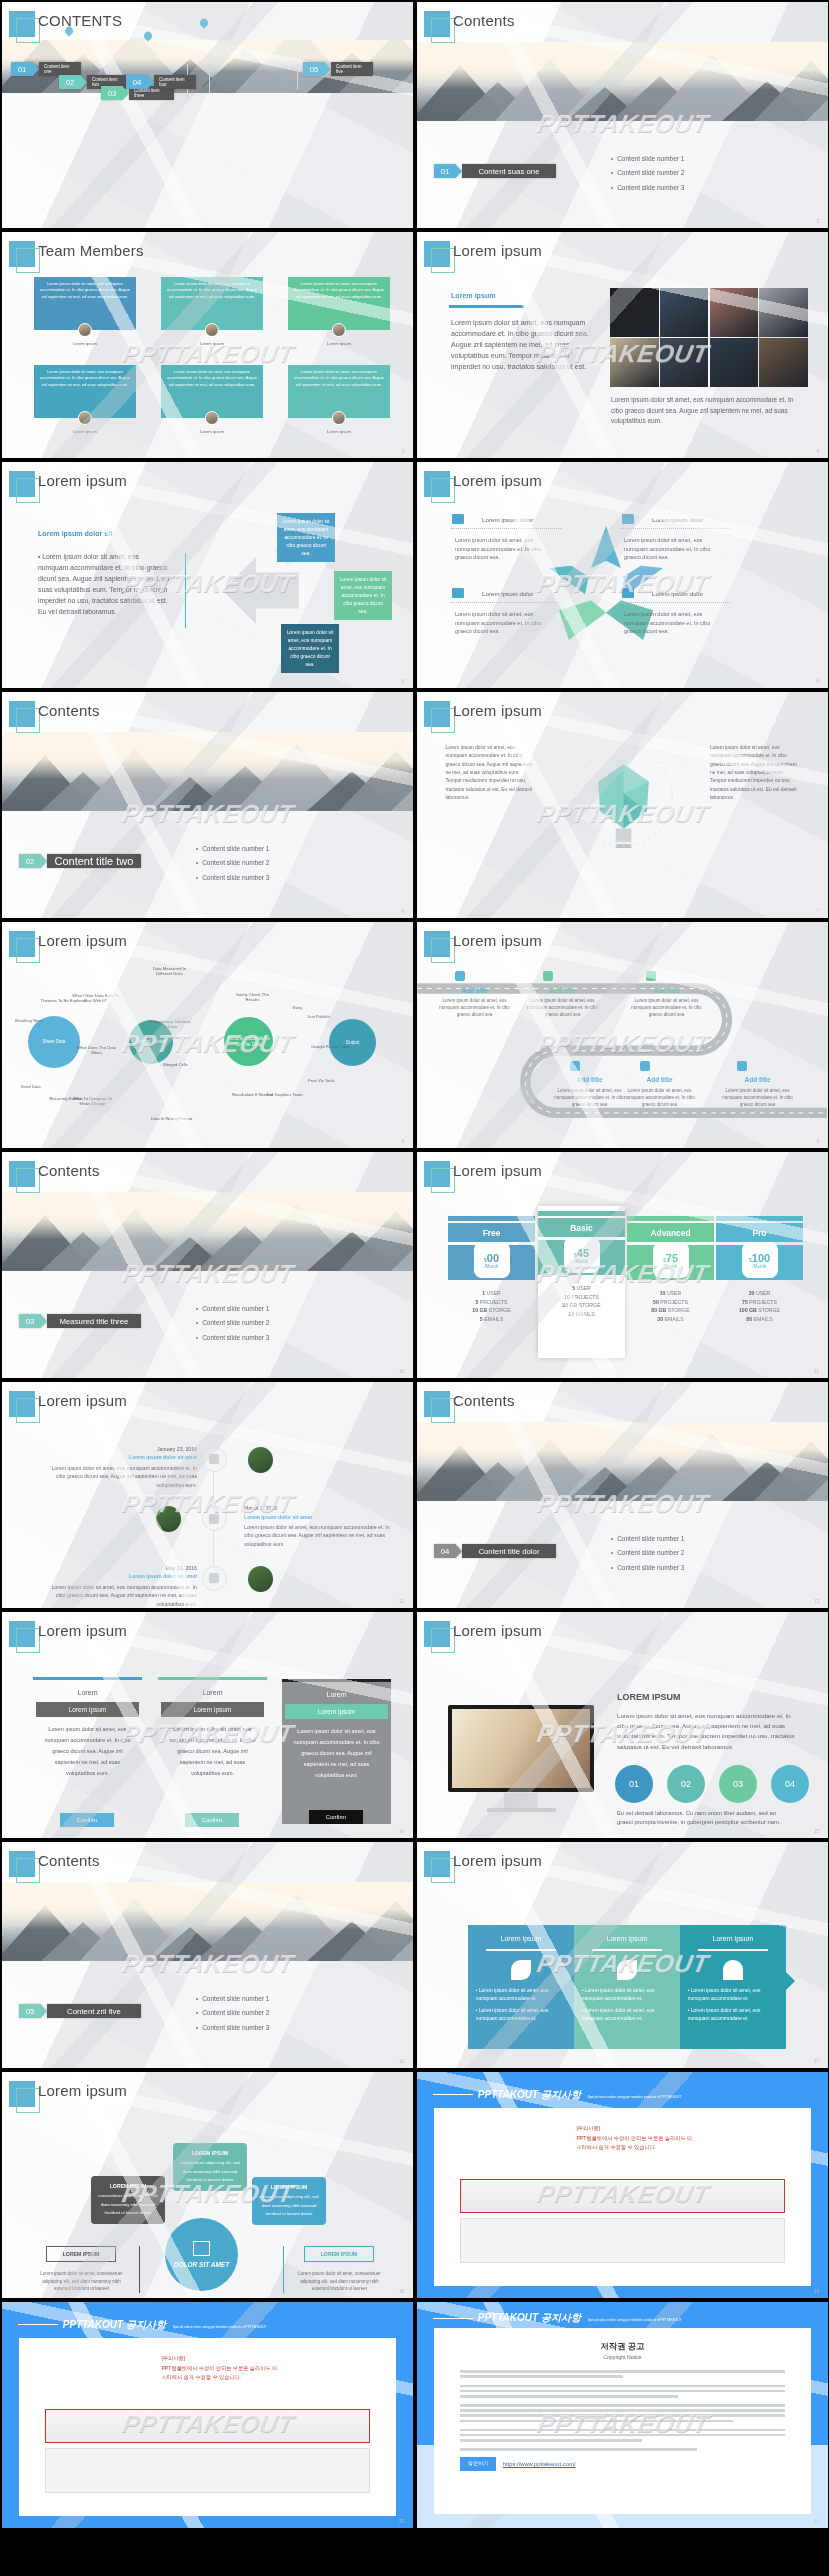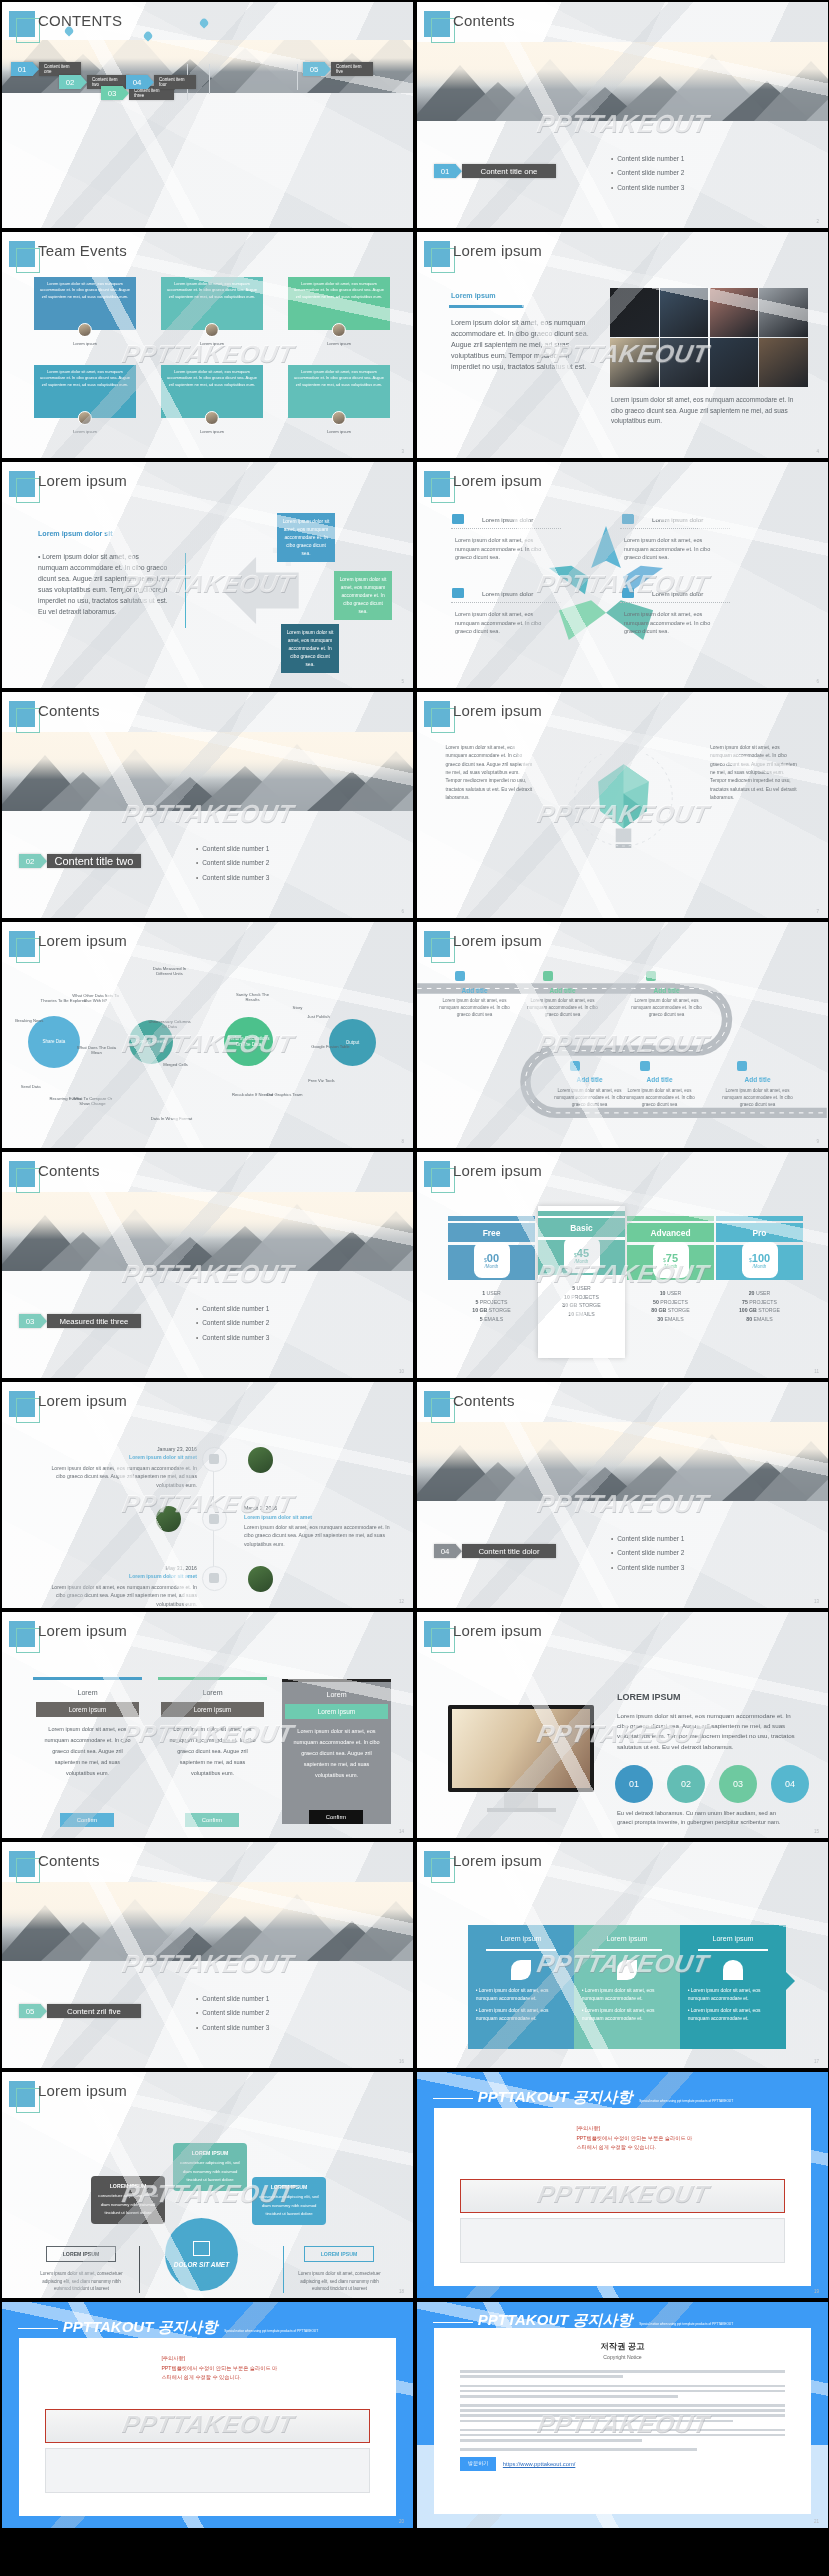--- a/index.html
+++ b/index.html
@@ -48,21 +48,21 @@
   .cbar .lb{flex:1;background:#555;color:#fff;font-size:5.8px;display:flex;align-items:center;justify-content:center;padding:0 5.2px;}
   .bullets{position:absolute;font-size:6.5px;color:#60666c;line-height:2.2;}
   .bullets li{list-style:none;}
   .bullets li:before{content:"\2022";margin-right:3.9px;color:#777;}
   
   .tm-card{color:#fff;font-size:4px;line-height:1.6;text-align:center;padding:3.9px 4.5px;}
   .tm-name{font-size:4.2px;color:#60666c;text-align:center;margin-top:10.4px;}
   .avatar{width:14.3px;height:14.3px;border-radius:50%;border:1.3px solid #fff;position:absolute;left:50%;transform:translateX(-50%);bottom:-7.1px;}
   .thumbcell{background:#8d9299;}
   .circ{border-radius:50%;display:flex;align-items:center;justify-content:center;color:#fff;}
-  .koreanhdr{font-style:italic;font-weight:bold;color:#fff;font-size:15px;}
+  .koreanhdr{font-style:italic;font-weight:bold;color:#fff;font-size:10px;}
   .kline{height:1.3px;background:#fff;width:40px;display:inline-block;vertical-align:middle;margin-right:5.2px;}
 </style>
 </head>
 <body>
 
 <div class="grid" id="grid">
     <div class="slide">
       <div class="tbadge">
         <i></i>
       </div>
@@ -137,35 +137,35 @@
         <div class="pk" style="left:305px;border-width:0 45px 40px 45px;border-bottom-color:#5f686f;opacity:.92"></div>
         <div class="pk" style="left:337px;border-width:0 57px 60px 57px;border-bottom-color:#868d93;opacity:.92"></div>
         <div class="pk" style="left:389px;border-width:0 39px 38px 39px;border-bottom-color:#a7aeb3;opacity:.92"></div>
     <div style="position:absolute;inset:0;background:linear-gradient(180deg,rgba(253,246,234,.85) 0 34%,rgba(255,255,255,0) 60%)"></div>
       </div>
       <div class="wm ">PPTTAKEOUT</div>
       <div style="position:absolute;left:17px;top:162px;z-index:7">
         <div class="cbar" style="width:122px">
     <div class="n" style="background:#5bb3d9">01</div>
     <div class="ar" style="background:#5bb3d9"></div>
-    <div class="lb" style="font-size:7.8px">Content title one</div>
+    <div class="lb" style="font-size:7.8px">Content suas one</div>
   </div>
       </div>
       <ul class="bullets" style="left:194px;top:150px">
         <li>Content slide number 1</li>
         <li>Content slide number 2</li>
         <li>Content slide number 3</li>
       </ul>
       <div class="pgnum">2</div>
     </div>
     <div class="slide">
       <div class="tbadge">
         <i></i>
       </div>
-  <div class="stitle">Team Events</div>
+  <div class="stitle">Team Members</div>
       <div class="wm ">PPTTAKEOUT</div>
       <div style="position:absolute;left:32px;top:45px;width:102px;height:53px;background:#4d96bf;">
         <div class="tm-card">Lorem ipsum dolor sit amet, eos numquam accommodare et. In cibo graeco dicunt sea. Augue zril sapientem ne mei, ad suas voluptatibus eum.</div>
         <div class="avatar thumbcell" style="background:linear-gradient(160deg,#c9b79a,#6c5f52)"></div>
       </div>
       <div class="tm-name" style="position:absolute;left:32px;top:99px;width:102px;">Lorem ipsum</div>
       <div style="position:absolute;left:159px;top:45px;width:102px;height:53px;background:#62bfb9;">
         <div class="tm-card">Lorem ipsum dolor sit amet, eos numquam accommodare et. In cibo graeco dicunt sea. Augue zril sapientem ne mei, ad suas voluptatibus eum.</div>
         <div class="avatar thumbcell" style="background:linear-gradient(160deg,#c9b79a,#6c5f52)"></div>
       </div>

